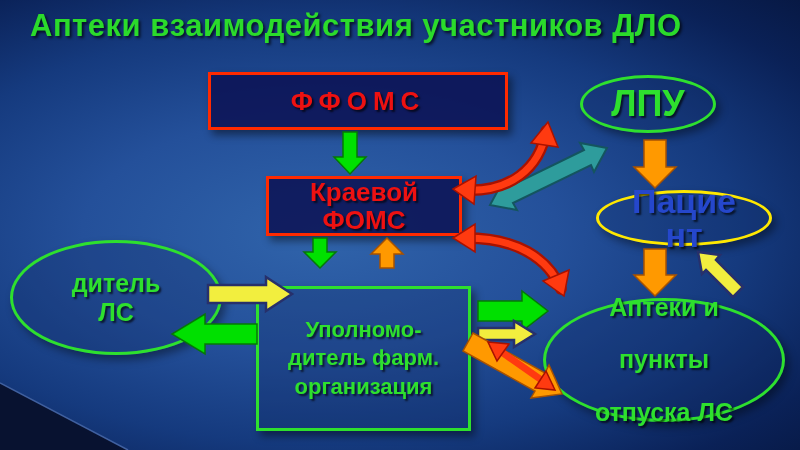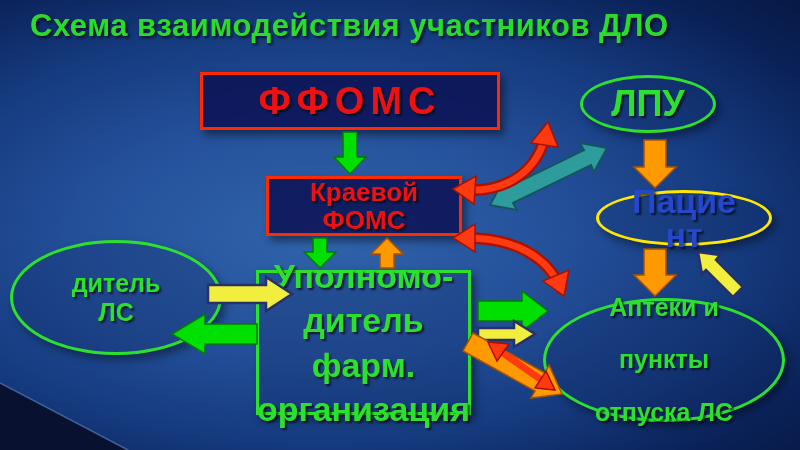--- a/index.html
+++ b/index.html
@@ -19,47 +19,47 @@
   .node{
     position:absolute;z-index:2;
     display:flex;flex-direction:column;align-items:center;justify-content:center;
     text-align:center;text-shadow:2px 2px 2px rgba(0,0,0,.65);
   }
   .rect{border:3px solid;box-shadow:4px 5px 8px rgba(0,0,0,.45);}
   .ellipse{border:3px solid;border-radius:50%;box-shadow:4px 5px 8px rgba(0,0,0,.40);}
   .red-node{border-color:var(--red-border,#ff2a00);color:var(--red-text,#ee1111);background:rgba(12,18,84,.85);}
   .green-node{border-color:var(--node-green,#2ee02e);color:var(--node-green,#2ee02e);background:rgba(16,40,96,.25);}
 
-  #ffoms   {left:200px;top:72px; width:294px;height:52px;font-size:38px;letter-spacing:6px;}
+  #ffoms   {left:208px;top:72px; width:294px;height:52px;font-size:26px;letter-spacing:6px;}
   #kraevoy {left:258px;top:176px;width:190px;height:54px;font-size:26px;line-height:1.08;margin-left:8px;}
   #lpu     {left:580px;top:75px; width:130px;height:52px;font-size:36px;}
   #patient {left:596px;top:190px;width:170px;height:50px;font-size:34px;line-height:1.0;
             border-color:var(--yellow-border,#ffe800);color:var(--patient-blue,#2547cc);
             background:rgba(16,40,96,.2);}
   #producer{left:10px; top:240px;width:206px;height:109px;font-size:25px;line-height:1.15;}
-  #pharm   {left:256px;top:270px;width:209px;height:139px;font-size:34px;line-height:1.3;}
+  #pharm   {left:256px;top:286px;width:209px;height:139px;font-size:22px;line-height:1.3;}
   #apteki  {left:543px;top:298px;width:236px;height:118px;font-size:25px;line-height:1.25;gap:21px;}
 
   .arrows{position:absolute;left:0;top:0;z-index:5;pointer-events:none;}
   .a-green {fill:var(--arrow-green,#00e000); stroke:#067806;stroke-width:1.5;}
   .a-orange{fill:var(--arrow-orange,#ff9900);stroke:#a85200;stroke-width:1.5;}
   .a-yellow{fill:var(--arrow-yellow,#f2ee3e);stroke:#27306b;stroke-width:2.5;}
   .a-teal  {fill:var(--arrow-teal,#2e9c9c);  stroke:#14555f;stroke-width:2;}
   .a-red-under{fill:none;stroke:#a81200;stroke-width:11.5;stroke-linecap:round;}
   .a-red-line {fill:none;stroke:var(--arrow-red,#ff3a10);stroke-width:7;stroke-linecap:round;}
   .a-red-head {fill:var(--arrow-red,#ff3a10);stroke:#a81200;stroke-width:1.5;}
   .corner{fill:#081230;}
   .corner-line{stroke:#40609f;stroke-width:1.5;}
 </style>
 </head>
 <body>
 
 <div class="slide">
 
-  <div class="title">Схема взаимодействия участников ДЛО</div>
+  <div class="title">Аптеки взаимодействия участников ДЛО</div>
 
   <div class="node rect red-node" id="ffoms">
     <span>ФФОМС</span>
   </div>
 
   <div class="node rect red-node" id="kraevoy">
     <div>Краевой</div>
     <div>ФОМС</div>
   </div>
 

